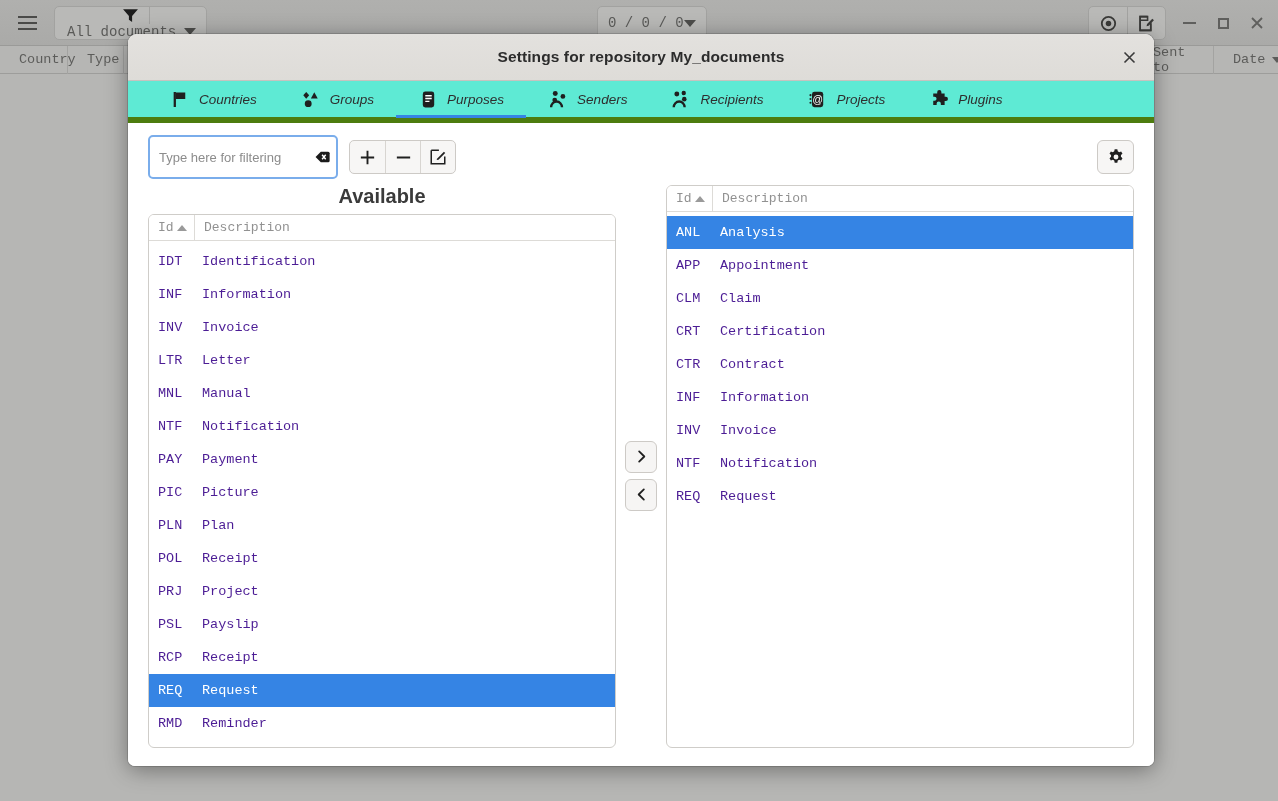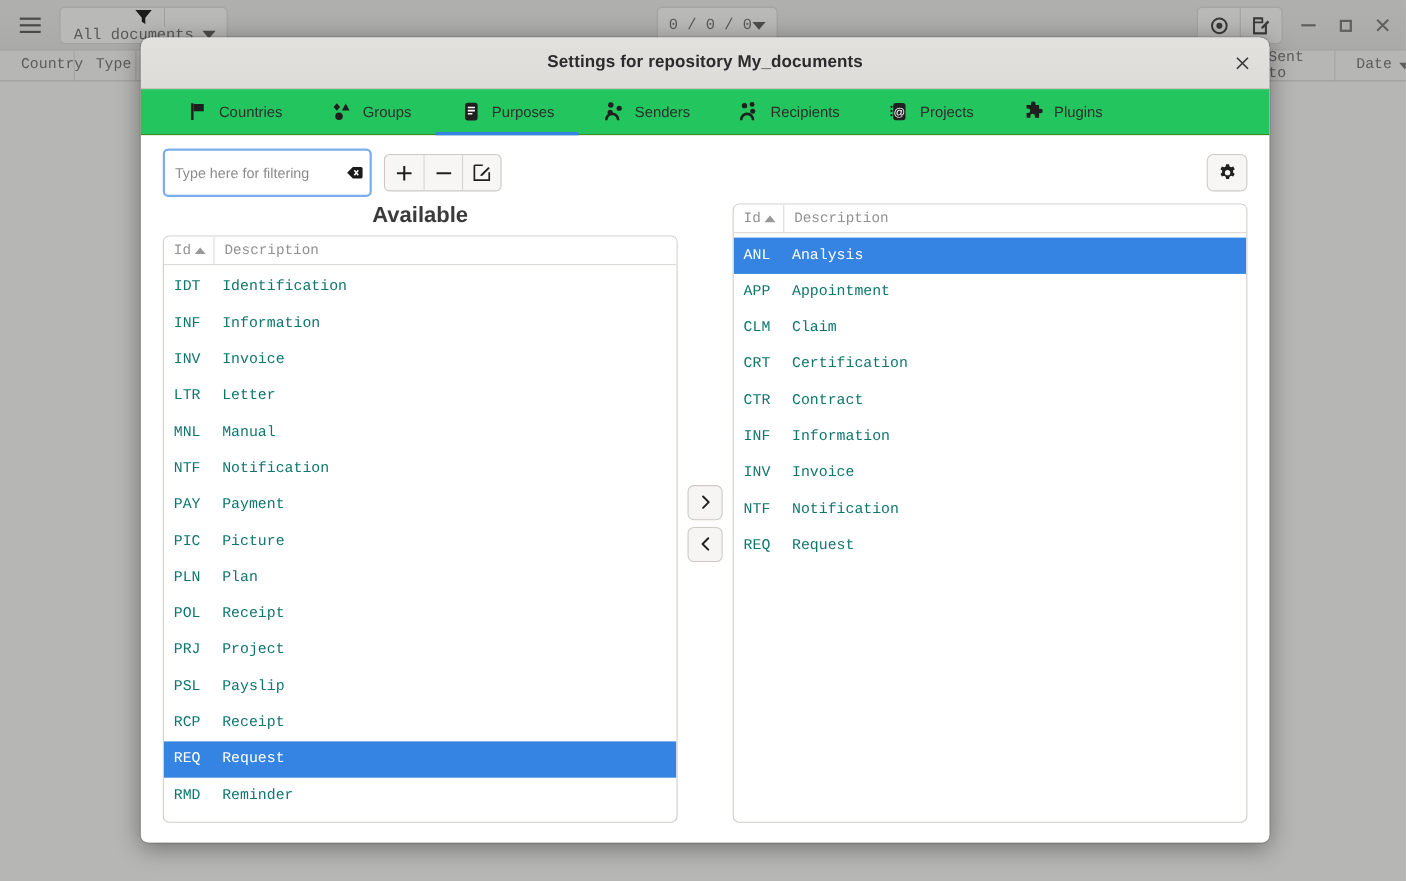--- a/index.html
+++ b/index.html
@@ -175,26 +175,27 @@
     width: 26px; height: 26px;
     display: flex; align-items: center; justify-content: center;
     font-size: 16px;
     color: #3a3a3a;
     cursor: pointer;
     border-radius: 4px;
   }
 
   #tabbar {
     height: 42px;
-    background: #22c55e;
-    border-bottom: 1px solid #4d7c0f;
+    background: #5eead4;
+    border-bottom: 6px solid #4d7c0f;
     display: flex;
     align-items: stretch;
     padding-left: 20px;
     flex: 0 0 auto;
+    font-style: italic;
   }
   .tab {
     display: flex;
     align-items: center;
     gap: 9px;
     padding: 0 22px;
     position: relative;
     cursor: pointer;
     color: #2e2e2e;
     font-size: 13.5px;
@@ -341,21 +342,21 @@
     flex: 1 1 auto;
     overflow: hidden;
     padding-top: 4px;
   }
   .row {
     display: flex;
     height: 33px;
     align-items: center;
     font-family: "Liberation Mono", monospace;
     font-size: 13.5px;
-    color: #0f766e;
+    color: #4c1d95;
     cursor: pointer;
   }
   .row.selected {
     background: #3584e4;
     color: #ffffff;
   }
   .row .cell-id { width: 46px; padding-left: 9px; }
   .row .cell-desc { padding-left: 7px; }
 
   

